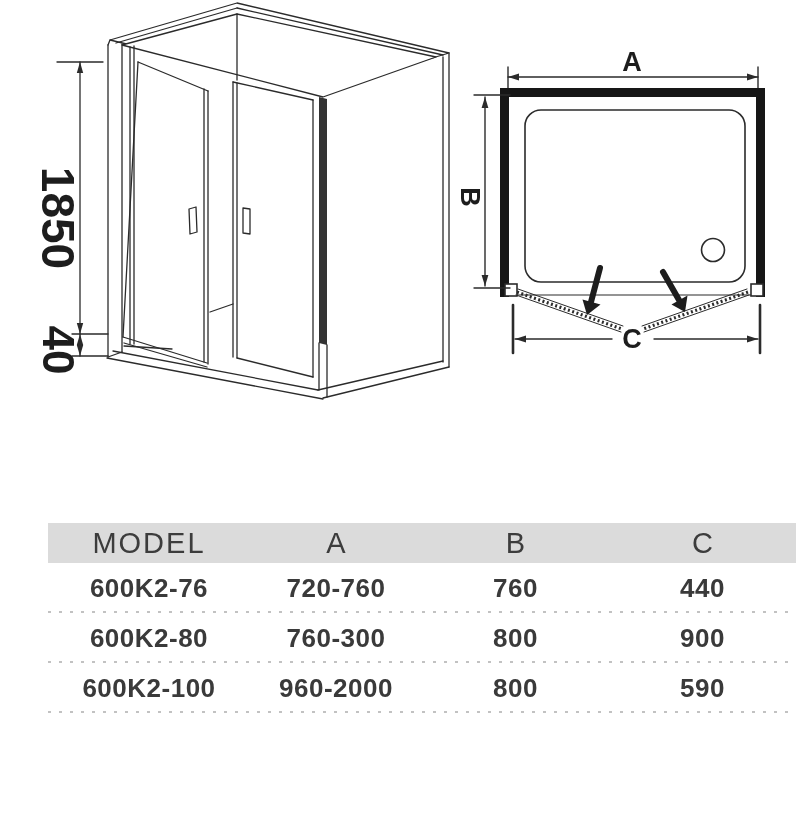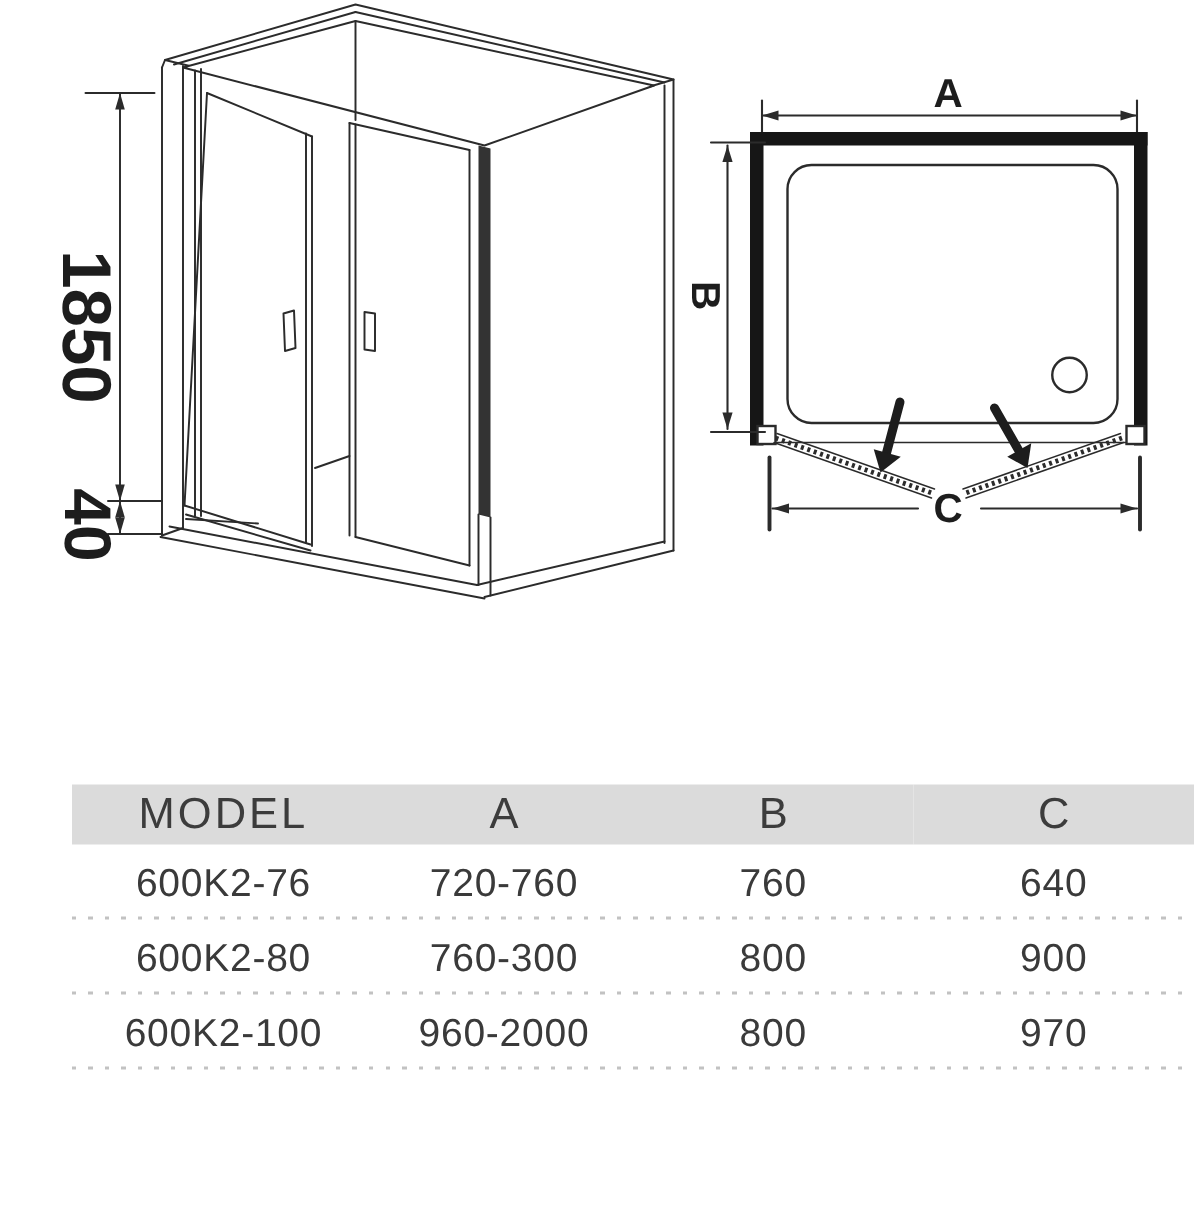--- a/index.html
+++ b/index.html
@@ -21,21 +21,21 @@
     background:#dbdbdb;height:40px;font-weight:400;font-size:29px;color:#3c3c3c;
     text-align:center;vertical-align:middle;padding:0;
   }
   table.spec th:first-child{letter-spacing:2px;text-align:center;}
   table.spec td{
     height:50px;font-size:26px;color:#3a3a3a;text-align:center;vertical-align:middle;
     padding:0;letter-spacing:0.5px;
   }
   table.spec tbody tr{
     background-image:repeating-linear-gradient(to right,#c2c2c2 0 3px,transparent 3px 11px);
-    background-size:100% 2px;background-position:left bottom;background-repeat:no-repeat;
+    background-size:100% 2px;background-position:left bottom;background-repeat:no-repeat;font-weight:bold;
   }
   .col-model{width:27%;}
   .col-a{width:23%;}
   .col-b{width:25%;}
   .col-c{width:25%;}
 </style>
 </head>
 <body>
 
 <div class="page">
@@ -197,31 +197,31 @@
           <th>A</th>
           <th>B</th>
           <th>C</th>
         </tr>
       </thead>
       <tbody>
         <tr>
           <td>600K2-76</td>
           <td>720-760</td>
           <td>760</td>
-          <td>640</td>
+          <td>440</td>
         </tr>
         <tr>
           <td>600K2-80</td>
           <td>760-300</td>
           <td>800</td>
           <td>900</td>
         </tr>
         <tr>
           <td>600K2-100</td>
           <td>960-2000</td>
           <td>800</td>
-          <td>970</td>
+          <td>590</td>
         </tr>
       </tbody>
     </table>
   </div>
 
 </div>
 
 </body></html>

